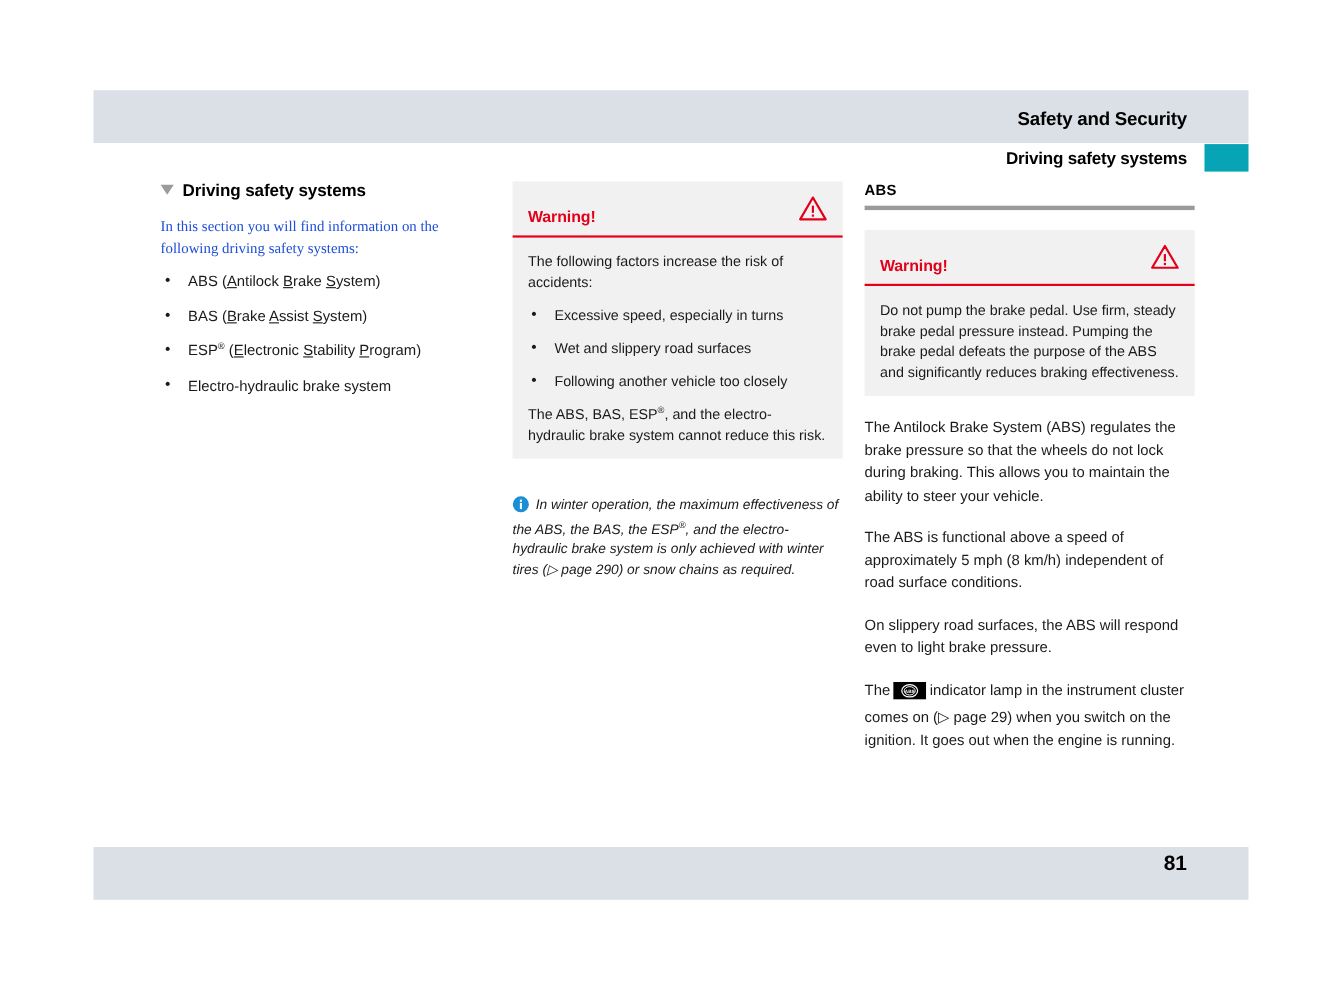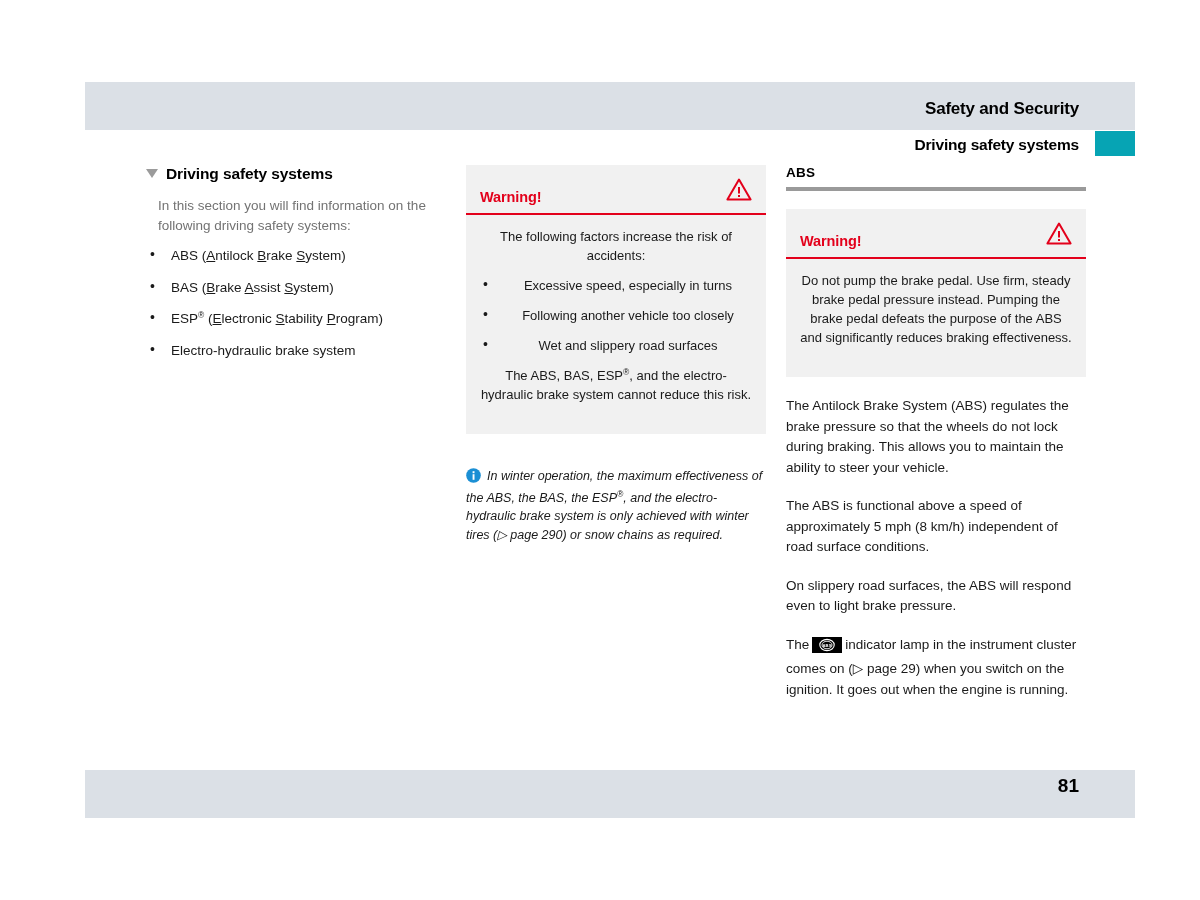--- a/index.html
+++ b/index.html
@@ -87,22 +87,23 @@
     border-right: 6.5px solid transparent;
     border-top: 9px solid #9b9b9b;
     margin-right: 8px;
     position: relative;
     top: -1px;
   }
 
   p.body {
     font-size: 13.5px;
     line-height: 19.5px;
-    margin: 0 0 11px 12px;
-    color: #737373;
+    margin: 0 0 11px 0;
+    color: #1d4ed8;
+    font-family: Liberation Serif, serif;
   }
 
   ul.bullets {
     list-style: none;
     margin: 0;
     padding: 0;
   }
   ul.bullets li {
     position: relative;
     padding-left: 25px;
@@ -134,21 +135,21 @@
     padding: 13px 14px 8px 14px;
     border-bottom: 2.5px solid #e3001b;
   }
   .warn-title {
     color: #e3001b;
     font-size: 14.5px;
     font-weight: bold;
     letter-spacing: -0.1px;
   }
   .warn-icon { display: block; }
-  .warn-body { padding: 12px 14px 30px 14px; text-align: center; }
+  .warn-body { padding: 12px 14px 12px 14px; }
   .warn-body p {
     font-size: 13px;
     line-height: 19px;
     margin: 0 0 11px 0;
     color: #1a1a1a;
   }
   .warn-body p:last-child { margin-bottom: 0; }
   .warn-body ul.bullets li {
     font-size: 13px;
     line-height: 19px;
@@ -252,22 +253,22 @@
             <path d="M13 1.6 L24.6 21.4 L1.4 21.4 Z" fill="none" stroke="#e3001b" stroke-width="2" stroke-linejoin="round"></path>
             <rect x="12" y="9" width="2" height="6.5" fill="#e3001b"></rect>
             <rect x="12" y="17" width="2" height="2" fill="#e3001b"></rect>
           </svg>
         </span>
       </div>
       <div class="warn-body">
         <p>The following factors increase the risk of accidents:</p>
         <ul class="bullets">
           <li>Excessive speed, especially in turns</li>
+          <li>Wet and slippery road surfaces</li>
           <li>Following another vehicle too closely</li>
-          <li>Wet and slippery road surfaces</li>
         </ul>
         <p>The ABS, BAS, ESP<sup class="reg">®</sup>, and the electro-hydraulic brake system cannot reduce this risk.</p>
       </div>
     </div>
 
     <div class="note">
       <span class="info-icon">
         <svg width="15" height="15" viewBox="0 0 15 15" aria-hidden="true">
           <circle cx="7.5" cy="7.5" r="7.3" fill="#1b8fd4"></circle>
           <rect x="6.6" y="6.2" width="1.9" height="5.6" fill="#ffffff"></rect>

